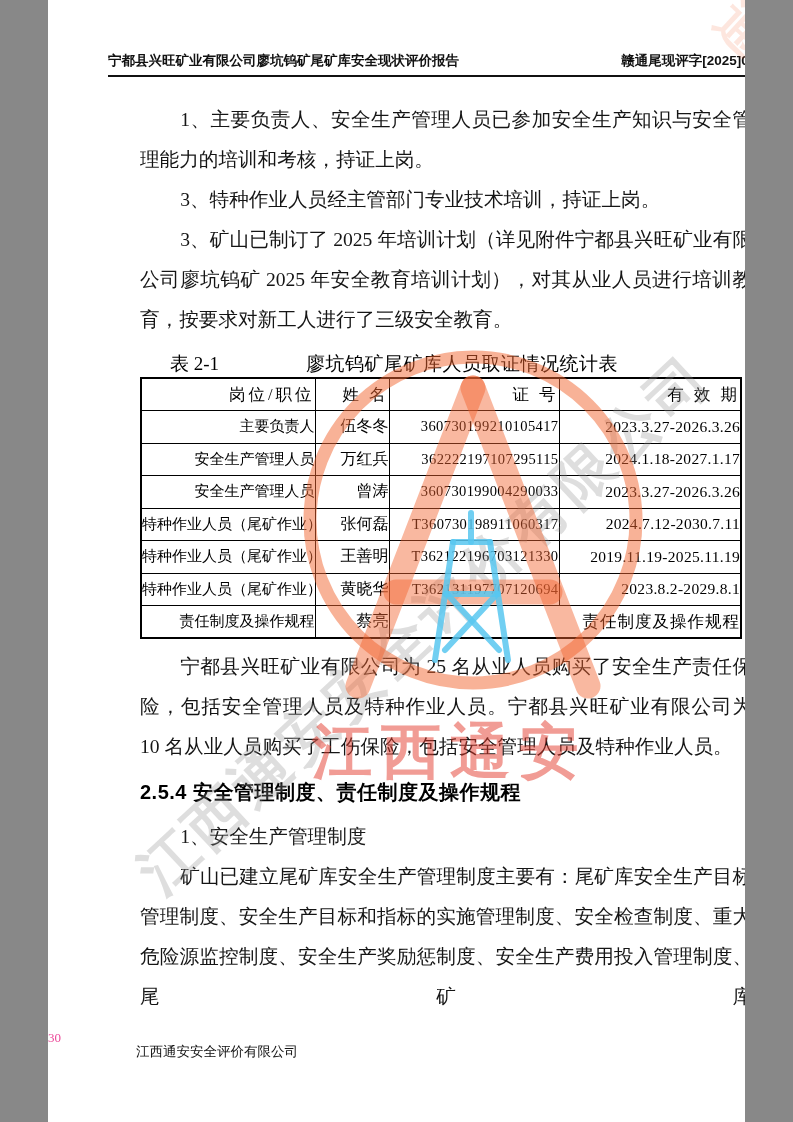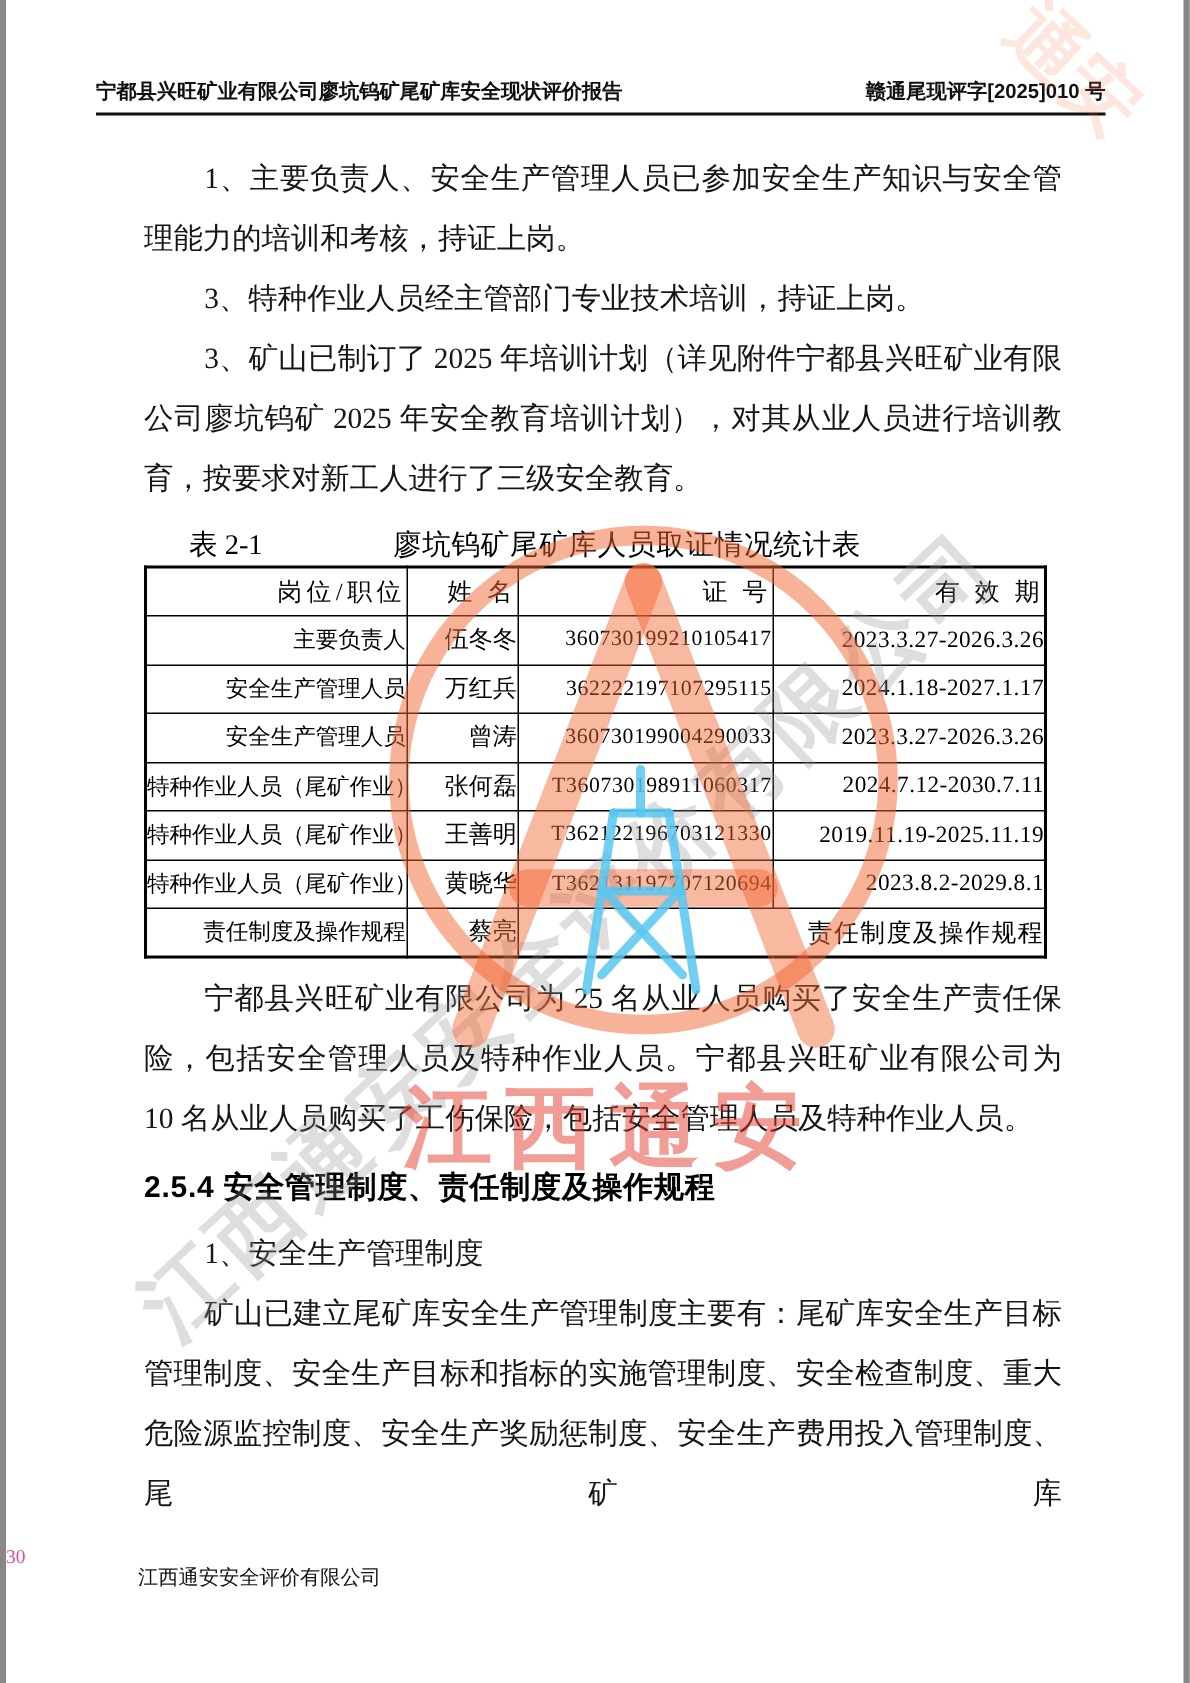--- a/index.html
+++ b/index.html
@@ -1,19 +1,19 @@
 <!DOCTYPE html>
 <html><head>
 <meta charset="utf-8">
 <style>
   * { box-sizing: border-box; margin: 0; padding: 0; }
   html,body { background:#888; }
   .page {
     position: relative;
-    width: 785px; height: 1122px;
+    width: 697px; height: 1122px;
     margin: 0 auto;
     background: #ffffff;
     overflow: hidden;
     font-family: "Liberation Serif", serif;
     color: #1a1a1a;
   }
   
   .hdr {
     position: absolute; left: 60px; top: 52px; width: 673px;
     display: flex; justify-content: space-between; align-items: flex-end;

